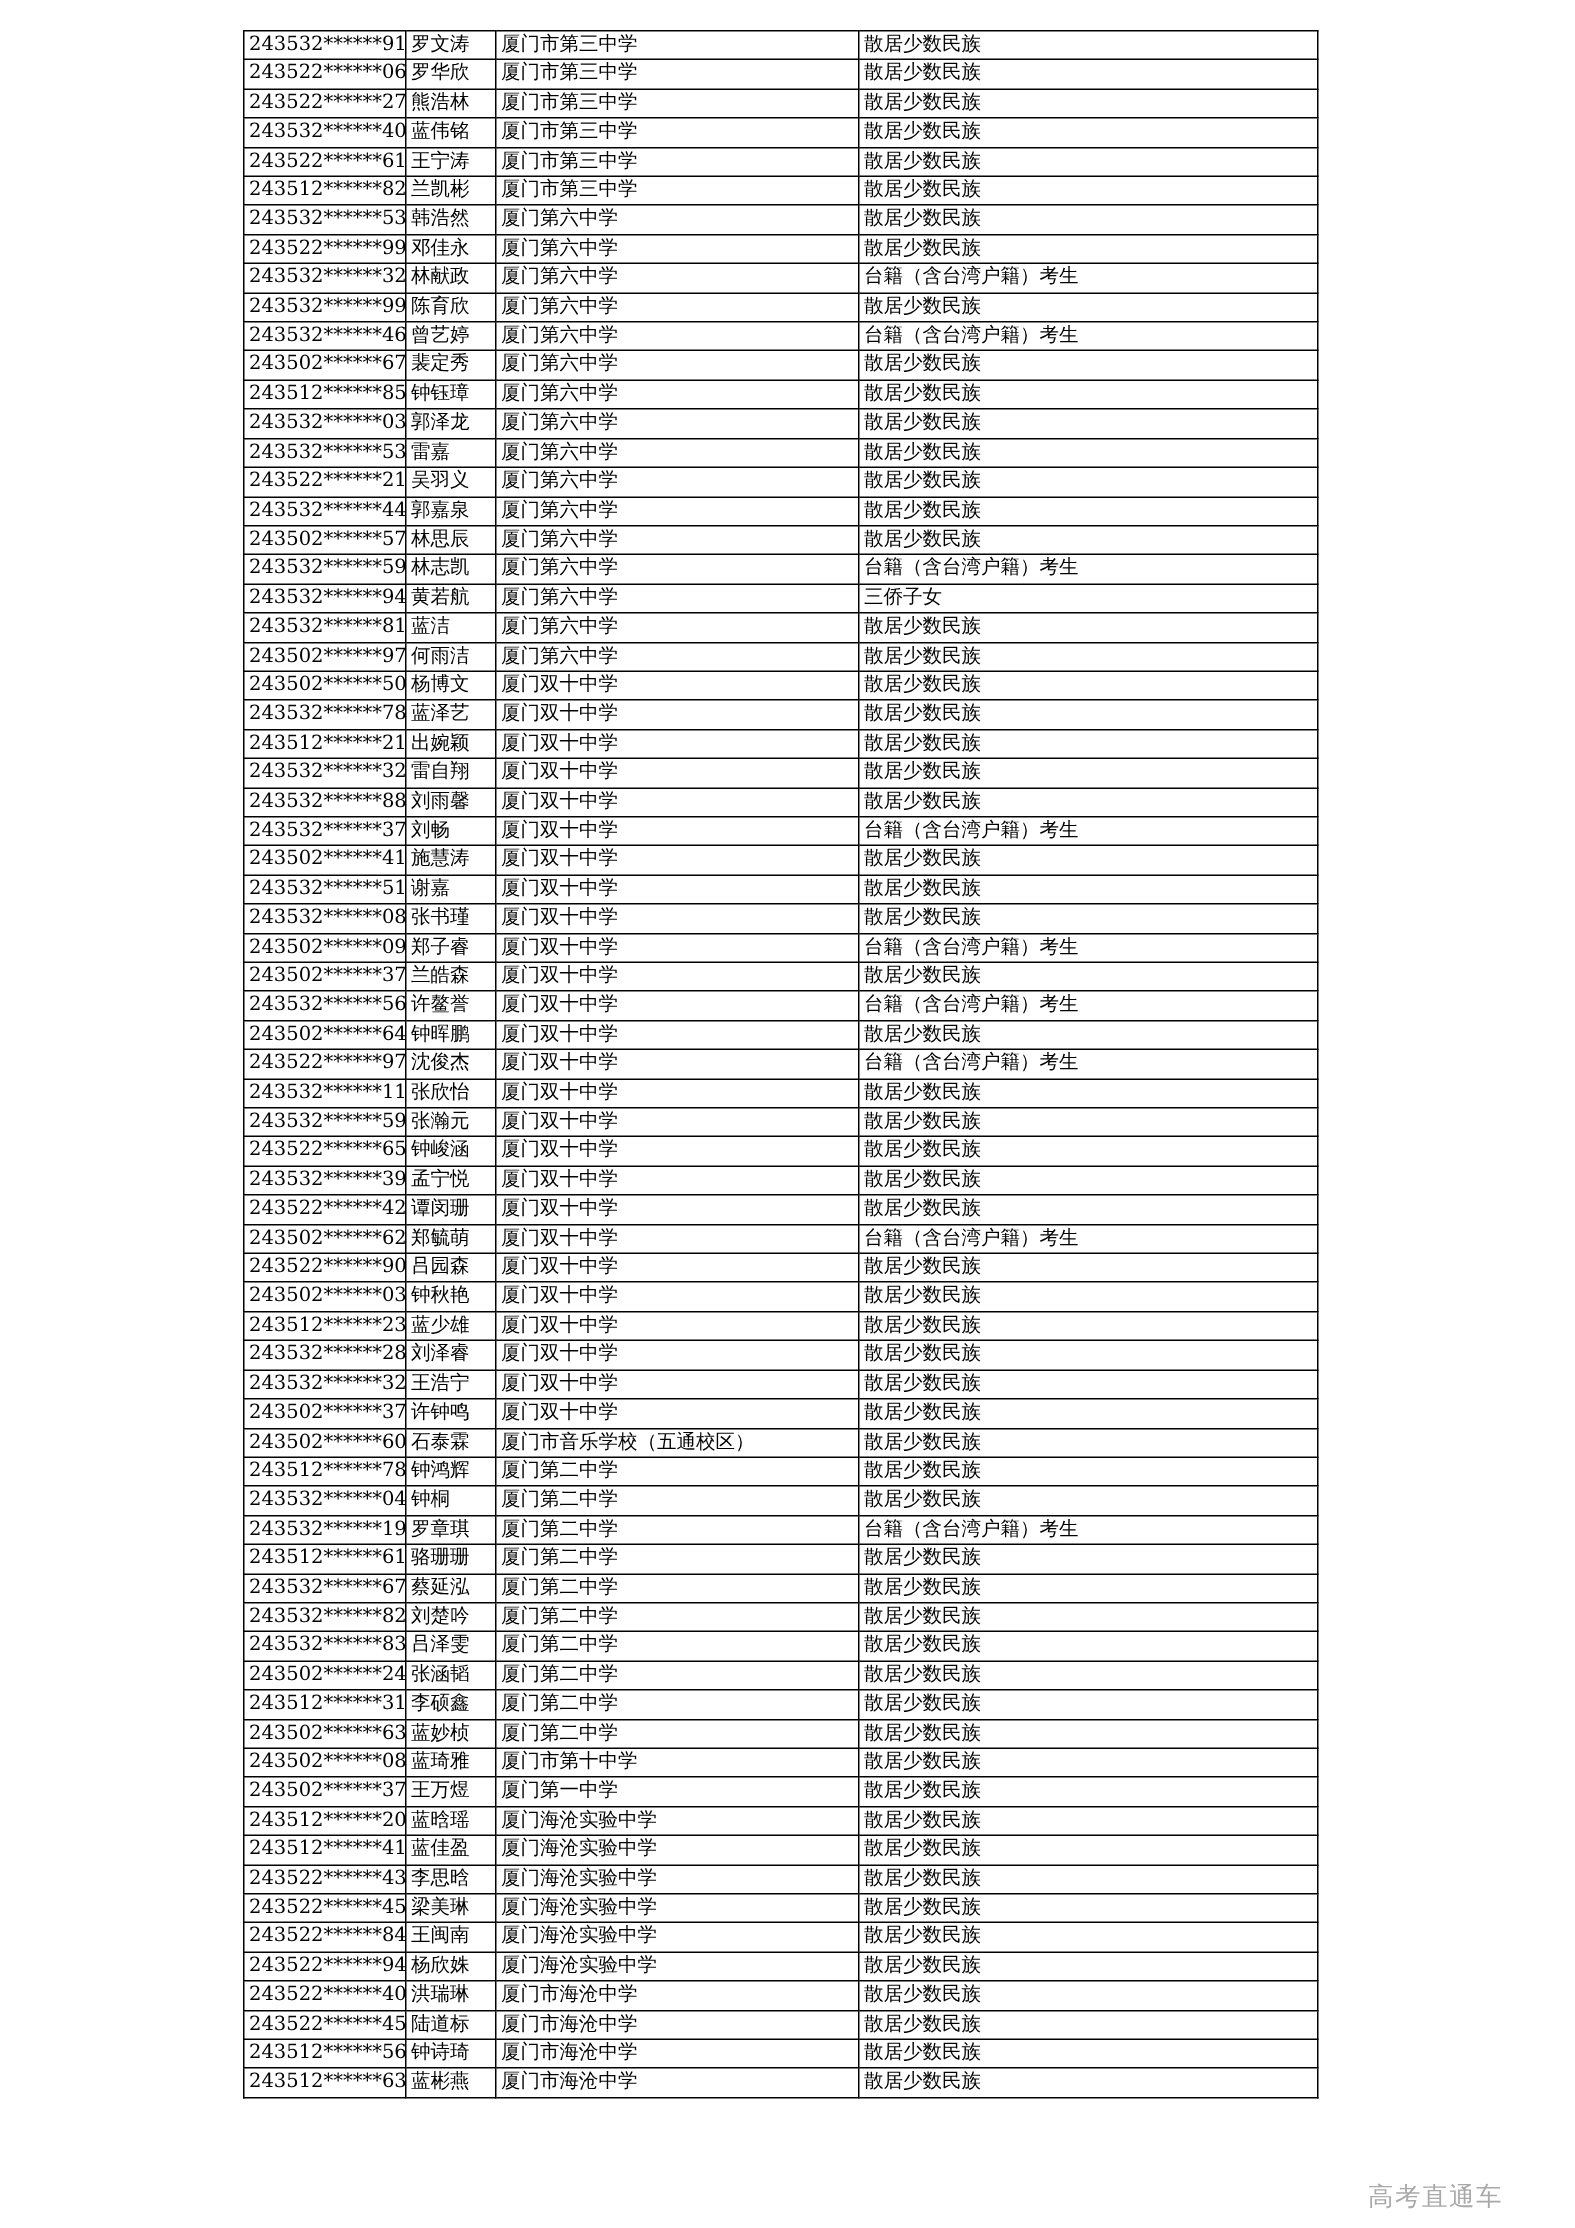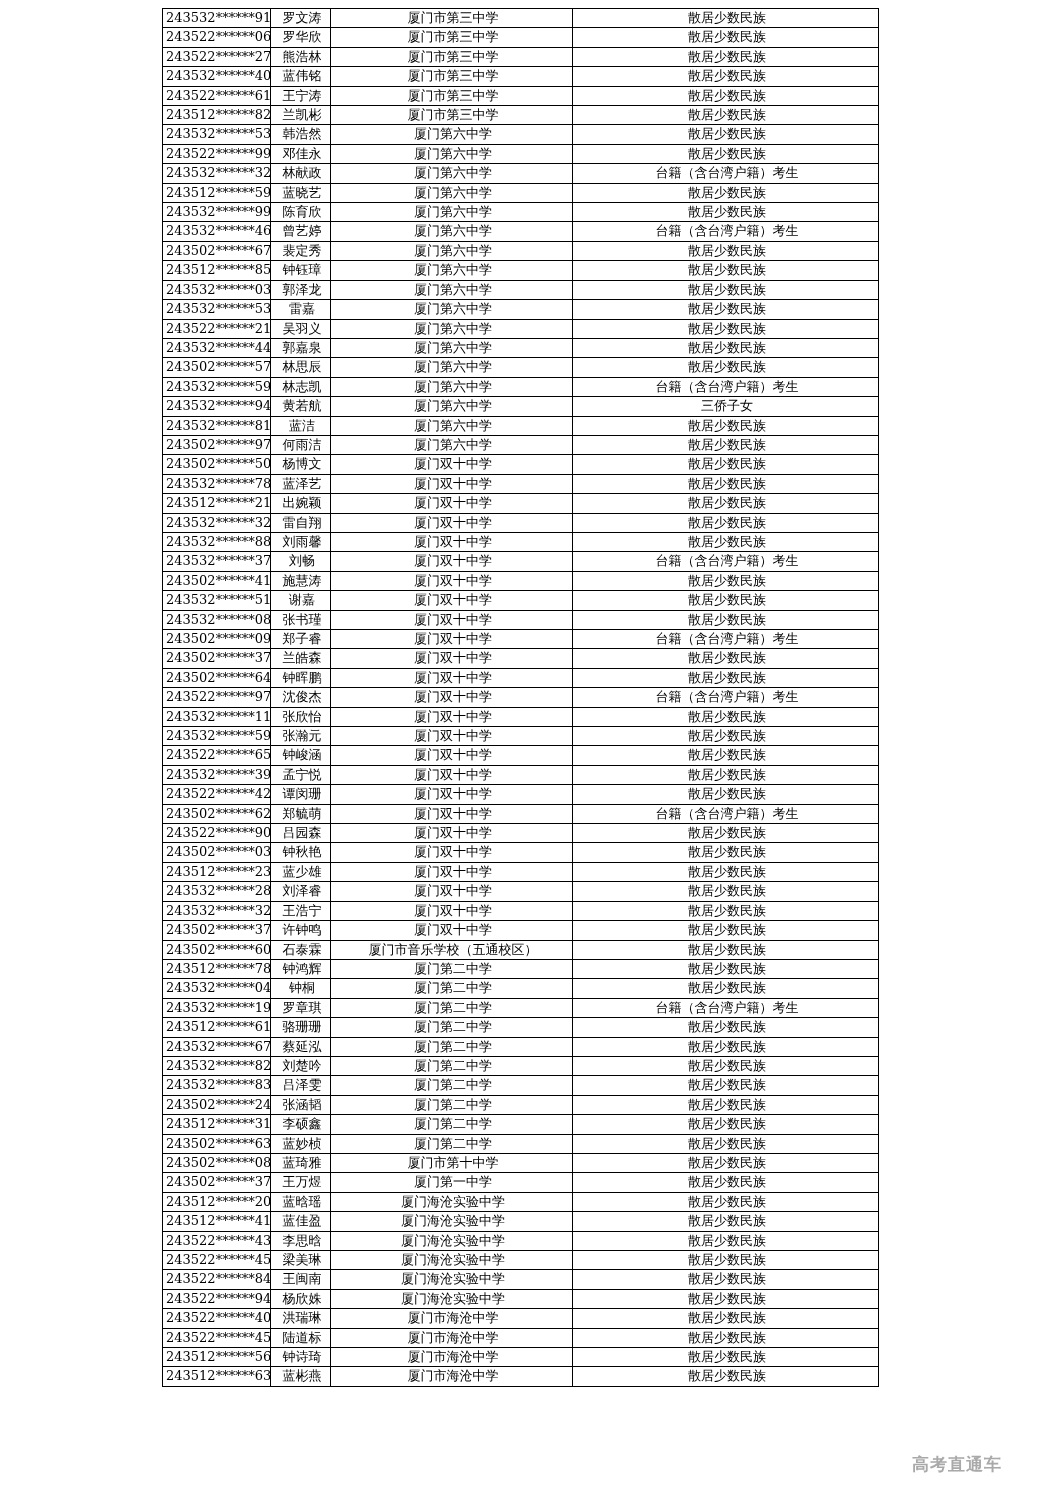--- a/index.html
+++ b/index.html
@@ -10,25 +10,24 @@
   }
   body {
     position: relative;
     width: 1050px;
     height: 1485px;
     overflow: hidden;
   }
   .roster-table {
     position: absolute;
     left: 162px;
-    top: 8px;
+    top: 20px;
     border-collapse: collapse;
     table-layout: fixed;
     width: 703px;
-    text-align: center;
   }
   .roster-table td {
     border: 1px solid #000000;
     height: 18.4px;
     line-height: 18.4px;
     padding: 0 0 0 3px;
     font-size: 13px;
     color: #000000;
     white-space: nowrap;
     overflow: hidden;
@@ -39,21 +38,20 @@
   .col-school { width: 242px; }
   .col-category { width: 306px; }
   .watermark {
     position: absolute;
     right: 48px;
     top: 1453px;
     font-size: 17px;
     color: #a9a9a9;
     font-family: "DejaVu Sans", "Liberation Sans", sans-serif;
     letter-spacing: 1px;
-    font-weight: bold;
   }
 </style>
 </head>
 <body>
 
 <table class="roster-table">
   <colgroup>
     <col class="col-id">
     <col class="col-name">
     <col class="col-school">
@@ -108,26 +106,20 @@
         <td>厦门第六中学</td>
         <td>散居少数民族</td>
       </tr>
       <tr>
         <td>243532******32</td>
         <td>林献政</td>
         <td>厦门第六中学</td>
         <td>台籍（含台湾户籍）考生</td>
       </tr>
       <tr>
-        <td>243512******59</td>
-        <td>蓝晓艺</td>
-        <td>厦门第六中学</td>
-        <td>散居少数民族</td>
-      </tr>
-      <tr>
         <td>243532******99</td>
         <td>陈育欣</td>
         <td>厦门第六中学</td>
         <td>散居少数民族</td>
       </tr>
       <tr>
         <td>243532******46</td>
         <td>曾艺婷</td>
         <td>厦门第六中学</td>
         <td>台籍（含台湾户籍）考生</td>
@@ -256,20 +248,26 @@
         <td>243502******09</td>
         <td>郑子睿</td>
         <td>厦门双十中学</td>
         <td>台籍（含台湾户籍）考生</td>
       </tr>
       <tr>
         <td>243502******37</td>
         <td>兰皓森</td>
         <td>厦门双十中学</td>
         <td>散居少数民族</td>
+      </tr>
+      <tr>
+        <td>243532******56</td>
+        <td>许鳌誉</td>
+        <td>厦门双十中学</td>
+        <td>台籍（含台湾户籍）考生</td>
       </tr>
       <tr>
         <td>243502******64</td>
         <td>钟晖鹏</td>
         <td>厦门双十中学</td>
         <td>散居少数民族</td>
       </tr>
       <tr>
         <td>243522******97</td>
         <td>沈俊杰</td>

